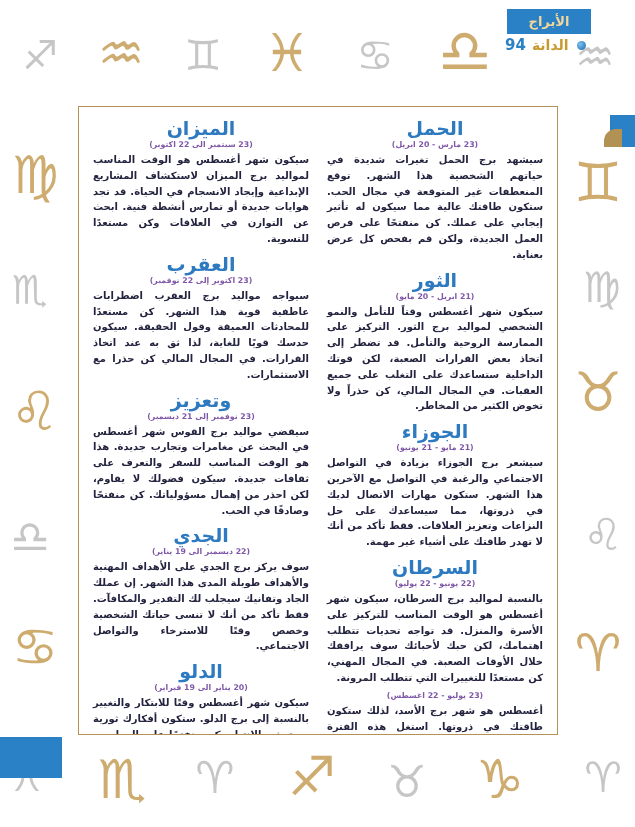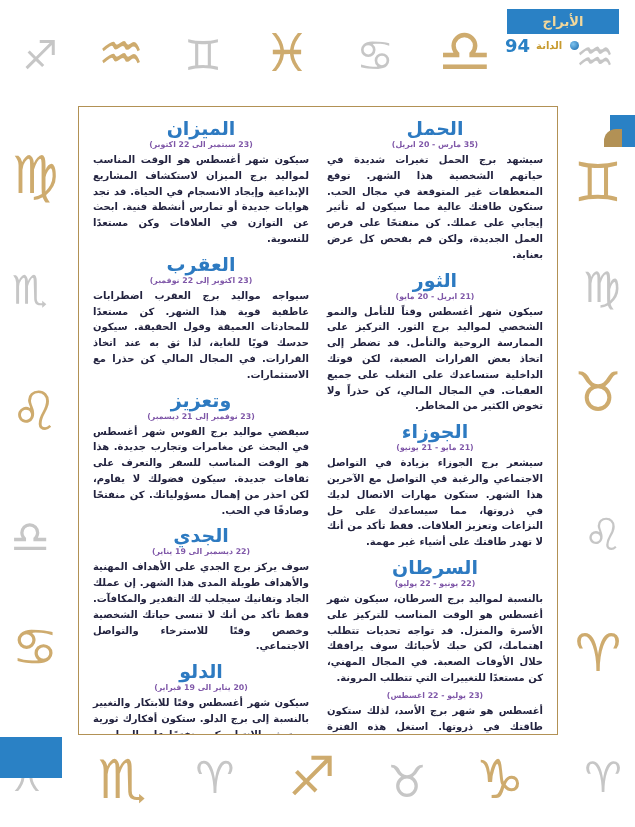--- a/index.html
+++ b/index.html
@@ -6,30 +6,30 @@
   .page{
     position:relative;width:635px;height:827px;background:#ffffff;overflow:hidden;
     font-family:"DejaVu Sans",sans-serif;
   }
   
   .zicon{position:absolute;transform:translate(-50%,-50%);line-height:1;user-select:none;}
   .zicon.gold{color:var(--icon-gold,#c9a35f);opacity:.9;}
   .zicon.gray{color:var(--icon-gray,#bdbdbd);opacity:.85;}
   
   .section-tag{
-    position:absolute;left:507px;top:9px;width:112px;height:25px;
+    position:absolute;left:507px;top:9px;width:84px;height:25px;
     background:var(--header-blue,#2a81c5);color:#f2d79b;
     display:flex;align-items:center;justify-content:center;
     font-size:13px;font-weight:bold;direction:rtl;
   }
   .logo-row{position:absolute;left:505px;top:36px;width:95px;height:18px;
     display:flex;align-items:center;justify-content:flex-start;gap:6px;}
-  .page-num{color:var(--header-blue,#2a81c5);font-size:18px;font-weight:bold;}
+  .page-num{color:var(--header-blue,#2a81c5);font-size:15px;font-weight:bold;}
   .magazine-logo{display:flex;align-items:center;gap:8px;direction:rtl;
-    color:var(--logo-gold,#c79a2e);font-size:10px;font-weight:bold;}
+    color:var(--logo-gold,#c79a2e);font-size:14px;font-weight:bold;}
   .globe{width:9px;height:9px;border-radius:50%;
     background:radial-gradient(circle at 35% 35%, #7ec3ef, #1565a8);display:inline-block;}
   
   .corner-tab{position:absolute;left:610px;top:115px;width:25px;height:32px;
     background:var(--header-blue,#2a81c5);}
   .corner-tab-gold{position:absolute;left:604px;top:129px;width:18px;height:18px;
     background:var(--gold,#a8842f);border-radius:12px 0 0 0;}
   
   .blue-square{position:absolute;left:0;top:737px;width:62px;height:41px;
     background:var(--header-blue,#2a81c5);}
@@ -100,21 +100,21 @@
   </div>
 
   <div class="corner-tab"></div>
   <div class="corner-tab-gold"></div>
 
   <div class="content-box">
 
     <div class="col">
       <section class="sign">
         <h2 class="sign-title">الحمل</h2>
-        <div class="sign-date">(35 مارس - 20 ابريل)</div>
+        <div class="sign-date">(23 مارس - 20 ابريل)</div>
         <p class="sign-body">سيشهد برج الحمل تغيرات شديدة في حياتهم الشخصية هذا الشهر. توقع المنعطفات غير المتوقعة في مجال الحب. ستكون طاقتك عالية مما سيكون له تأثير إيجابي على عملك. كن منفتحًا على فرص العمل الجديدة، ولكن قم بفحص كل عرض بعناية.</p>
       </section>
       <section class="sign">
         <h2 class="sign-title">الثور</h2>
         <div class="sign-date">(21 ابريل - 20 مايو)</div>
         <p class="sign-body">سيكون شهر أغسطس وقتاً للتأمل والنمو الشخصي لمواليد برج الثور. التركيز على الممارسة الروحية والتأمل. قد تضطر إلى اتخاذ بعض القرارات الصعبة، لكن قوتك الداخلية ستساعدك على التغلب على جميع العقبات. في المجال المالي، كن حذراً ولا تخوض الكثير من المخاطر.</p>
       </section>
       <section class="sign">
         <h2 class="sign-title">الجوزاء</h2>
         <div class="sign-date">(21 مايو - 21 يونيو)</div>

